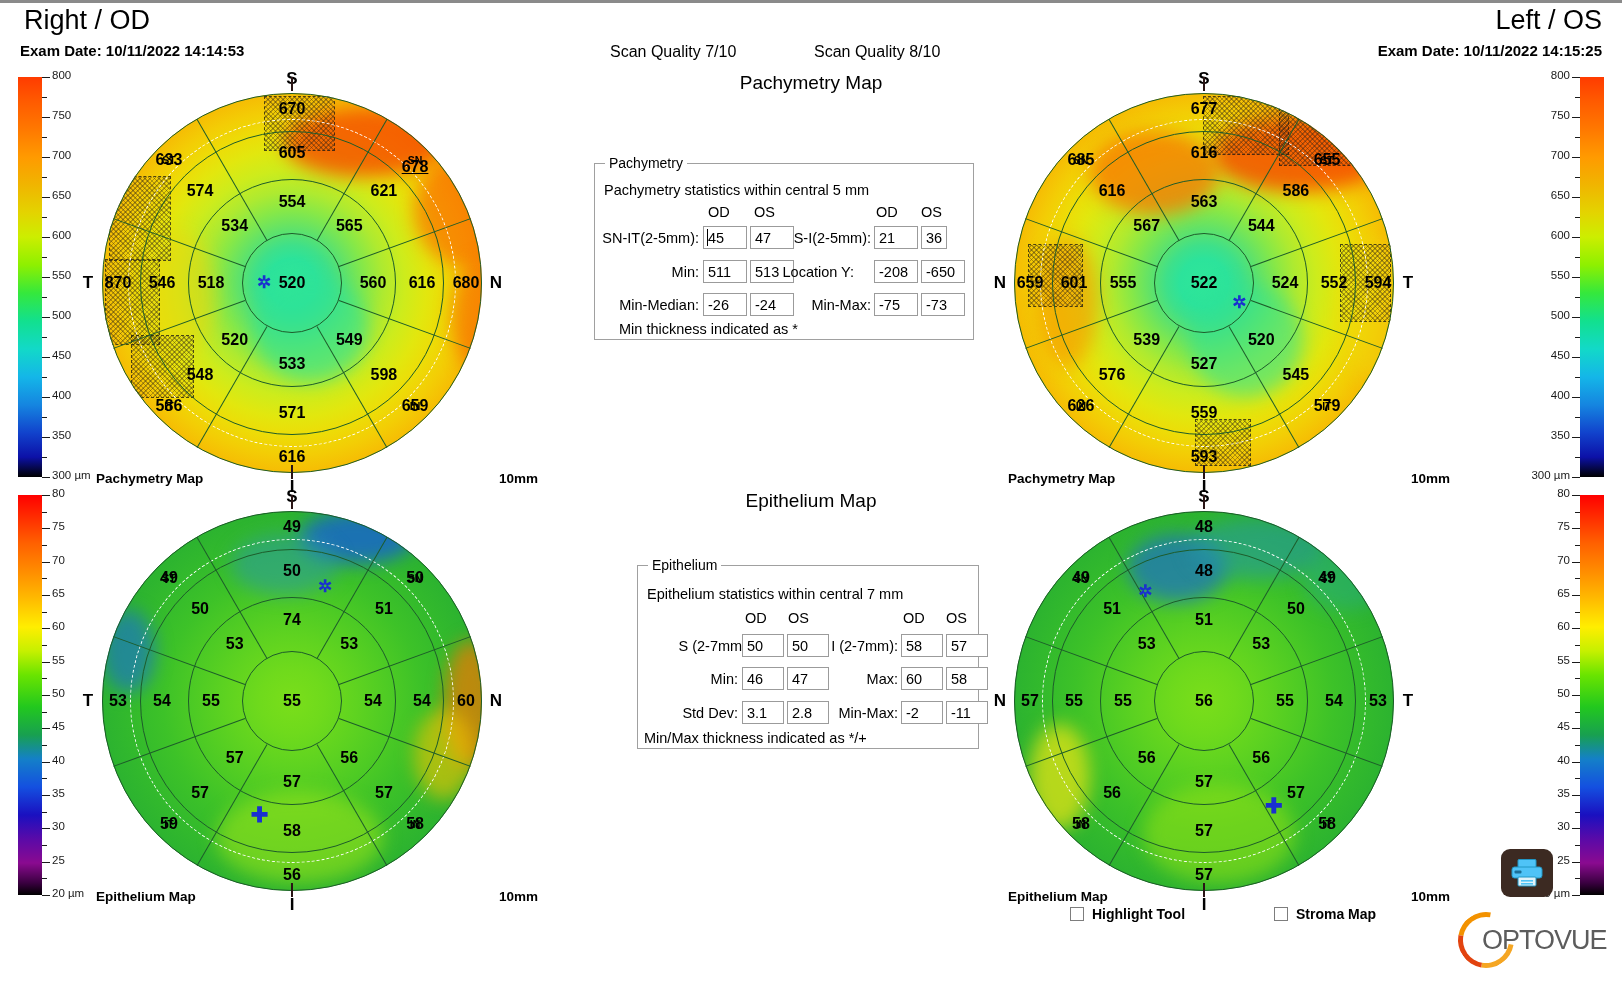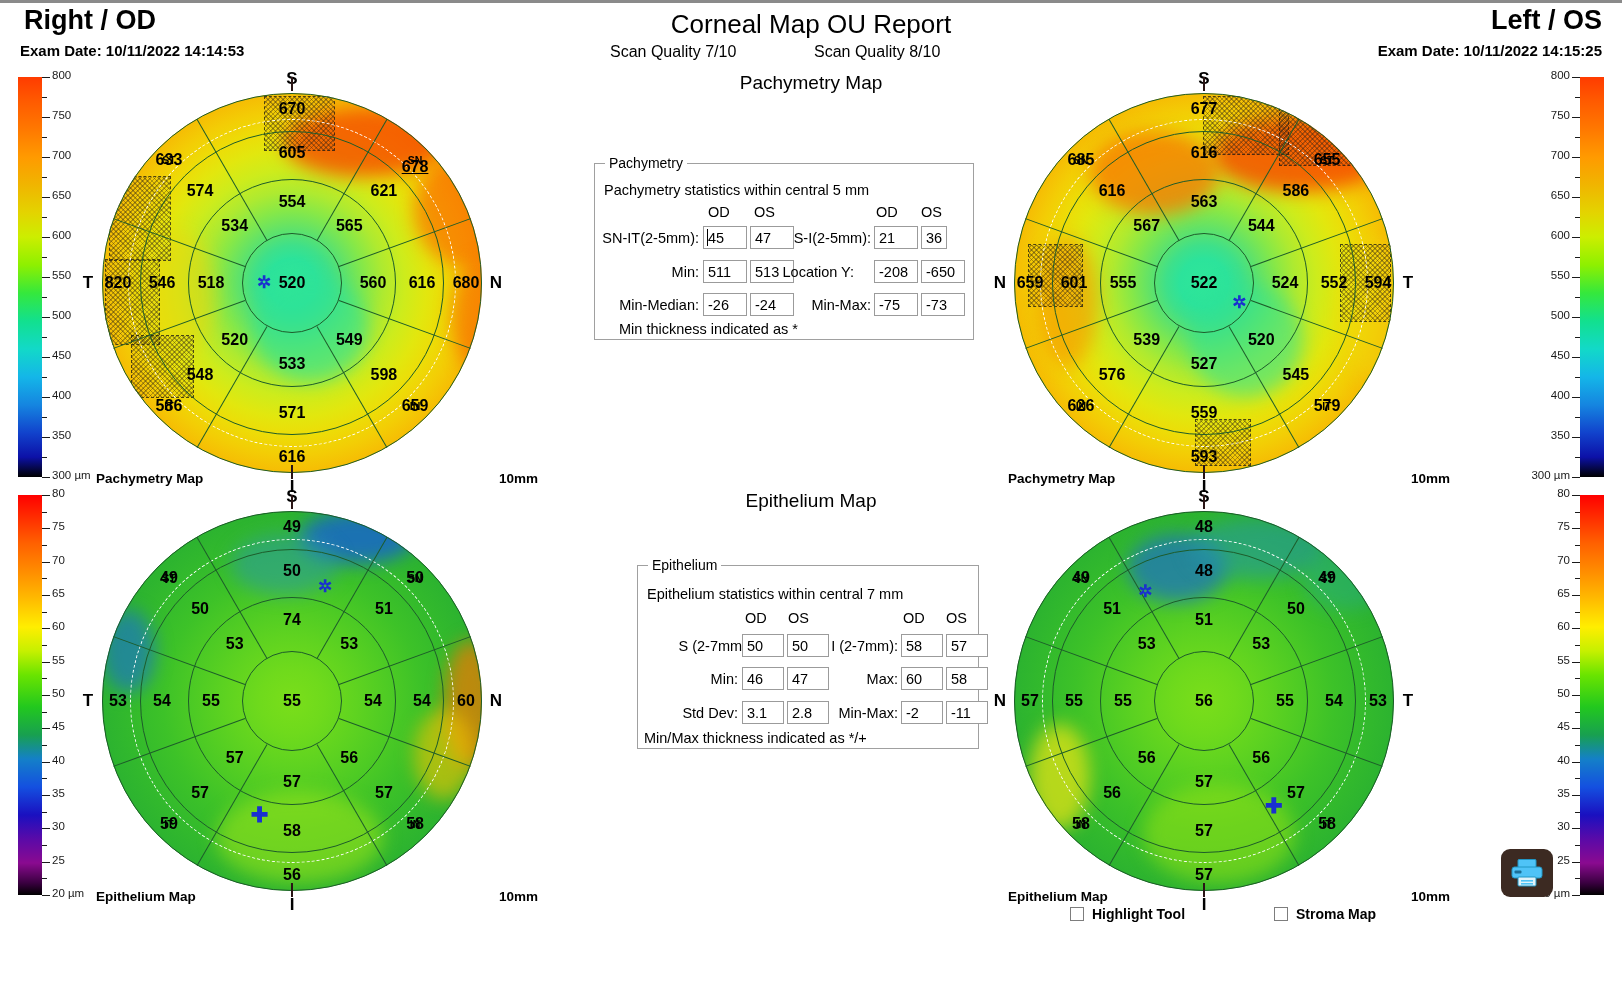--- a/index.html
+++ b/index.html
@@ -4,21 +4,21 @@
 <style>
   html,body{margin:0;padding:0;}
   body{
     width:1622px;height:981px;background:#ffffff;
     font-family:"Liberation Sans", sans-serif;
     color:#000;overflow:hidden;position:relative;
   }
   .page{position:absolute;inset:0;border-top:3px solid #8a8a8a;box-sizing:border-box;}
 
   
-  .eye-title{position:absolute;font-size:27px;font-weight:700;letter-spacing:0px;}
+  .eye-title{position:absolute;font-size:27px;font-weight:400;letter-spacing:0px;}
   .eye-title.od{left:24px;top:2px;}
   .eye-title.os{right:20px;top:2px;}
   .exam-date{position:absolute;font-size:15px;font-weight:bold;}
   .exam-date.od{left:20px;top:39px;}
   .exam-date.os{right:20px;top:39px;}
   .report-title{position:absolute;left:0;right:0;top:6px;text-align:center;font-size:26px;}
   .sq{position:absolute;font-size:16px;top:40px;}
   .sq.od{left:610px;}
   .sq.os{left:814px;}
   .map-section-title{position:absolute;left:0;right:0;text-align:center;font-size:19px;}
@@ -92,21 +92,20 @@
      border-bottom-color:#f5a623;transform:rotate(-35deg);}
   .logo .word{font-size:27px;color:#5c5c5c;margin-left:-32px;letter-spacing:-1px;}
 </style>
 </head>
 <body>
 
 <div class="page">
 
   <div class="eye-title od">Right / OD</div>
   <div class="exam-date od">Exam Date: 10/11/2022 14:14:53</div>
-  <div class="report-title">Corneal Map OU Report</div>
   <div class="sq od">Scan Quality 7/10</div>
   <div class="sq os">Scan Quality 8/10</div>
   <div class="eye-title os">Left / OS</div>
   <div class="exam-date os">Exam Date: 10/11/2022 14:15:25</div>
 
   <div class="map-section-title" id="pachy-title">Pachymetry Map</div>
   <div class="map-section-title" id="epi-title">Epithelium Map</div>
 
   <div class="cbar-wrap left" style="left:0px;top:74px;height:400px;">
     <div class="cbar cb-pachy"></div>
@@ -319,21 +318,21 @@
       <div class="val" style="left: 192px; top: 326px;">571</div>
       <div class="val" style="left: 100.076px; top: 287.924px;">548</div>
       <div class="val" style="left: 62px; top: 196px;">546</div>
       <div class="val" style="left: 100.076px; top: 104.076px;">574</div>
       <div class="val" style="left: 192px; top: 22px;">670</div>
       <div class="val" style="left: 315.037px; top: 80px; text-decoration: underline;">678</div>
       <div class="val" style="left: 366px; top: 196px;">680</div>
       <div class="val" style="left: 315.037px; top: 319.037px;">659</div>
       <div class="val" style="left: 192px; top: 370px;">616</div>
       <div class="val" style="left: 68.9634px; top: 319.037px;">586</div>
-      <div class="val" style="left: 18px; top: 196px;">820</div>
+      <div class="val" style="left: 18px; top: 196px;">870</div>
       <div class="val" style="left: 68.9634px; top: 72.9634px;">633</div>
       <div class="marker star" style="left: 164.017px; top: 195.023px;">✲</div>
       <div class="maplabel" style="left: -4px; top: 384px;">Pachymetry Map</div>
       <div class="mm-label" style="right: -48px; top: 384px;">10mm</div>
       <div class="tickmark" style="left: 191px; top: -10px;"></div>
       <div class="tickmark" style="left: 191px; top: 378px;"></div>
     </div>
   <div class="mapblock" id="map-os-pachy" style="left:1012px;top:84px;width:390px;height:392px;">
       <div class="disc" style="left: 2px; top: 6px; width: 380px; height: 380px;">
         <div class="grad" style="background: radial-gradient(circle, rgb(47, 231, 154) 0%, rgb(44, 227, 155) 9%, rgb(62, 224, 138) 14%, rgb(95, 226, 106) 20%, rgb(134, 232, 72) 27%, rgb(174, 234, 48) 34%, rgb(205, 236, 28) 42%, rgb(226, 231, 14) 50%, rgb(237, 220, 7) 57%, rgb(243, 205, 5) 64%, rgb(246, 187, 4) 71%, rgb(248, 164, 3) 78%, rgb(249, 140, 2) 85%, rgb(250, 115, 1) 92%, rgb(249, 90, 0) 100%);"></div>
@@ -604,14 +603,18 @@
     <svg width="34" height="30" viewBox="0 0 34 30">
       <rect x="8" y="1.5" width="18" height="8" rx="1" fill="#4fc3f7" stroke="#2196c4" stroke-width="1"></rect>
       <rect x="2" y="9" width="30" height="11" rx="2.5" fill="#4fc3f7" stroke="#2196c4" stroke-width="1"></rect>
       <rect x="4.5" y="12.5" width="7" height="3" rx="1" fill="#1b6e96"></rect>
       <rect x="8" y="19" width="18" height="9" rx="1" fill="#dff3fb" stroke="#2196c4" stroke-width="1"></rect>
       <rect x="11" y="22" width="12" height="1.6" fill="#4fc3f7"></rect>
       <rect x="11" y="25" width="12" height="1.6" fill="#4fc3f7"></rect>
     </svg>
   </div>
 
+  <div class="logo" style="left:1458px;top:909px;">
+    <span class="ring"></span>
+    <span class="word">OPTOVUE</span>
+  </div>
 
 </div>
 
 </body></html>

